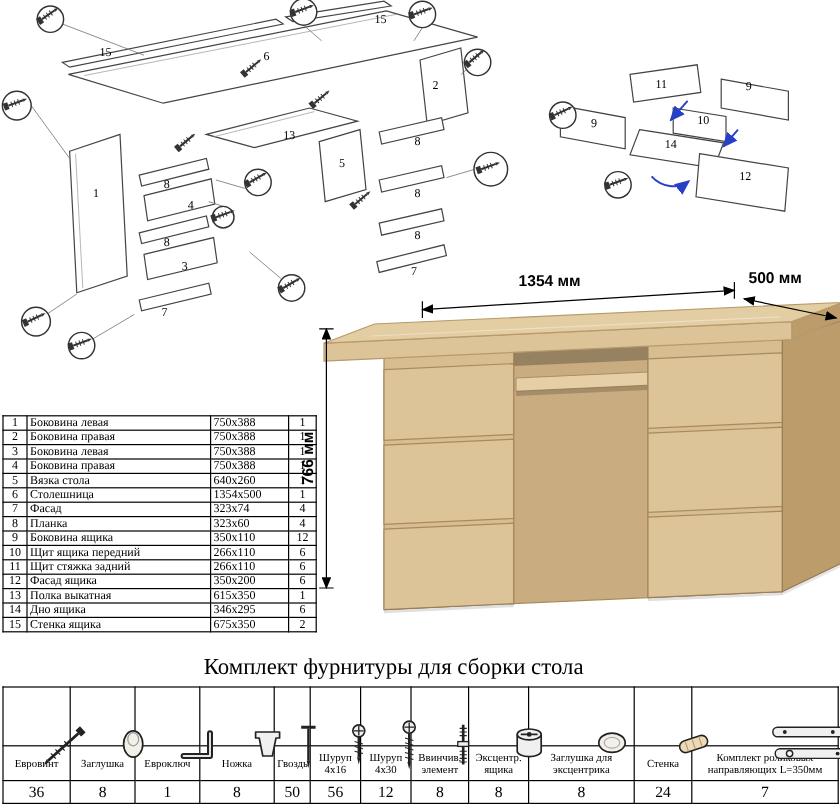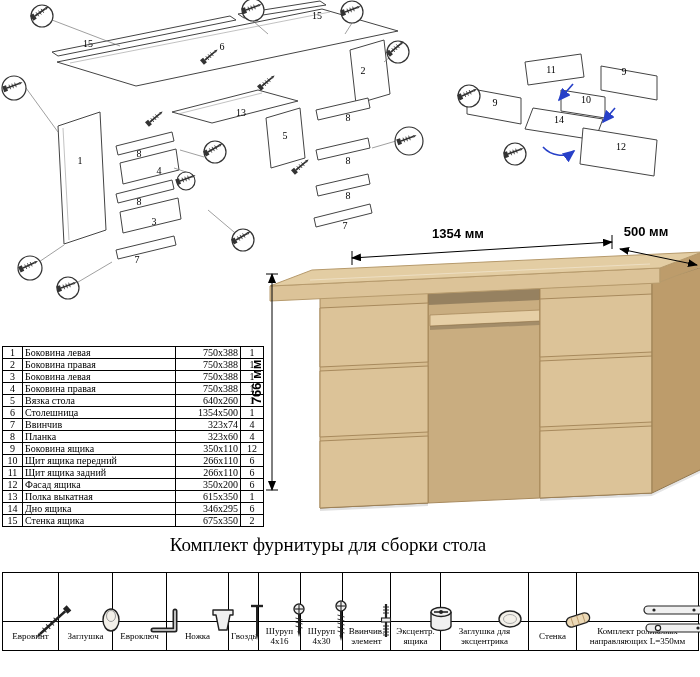--- a/index.html
+++ b/index.html
@@ -8,24 +8,24 @@
   .sheet svg{position:absolute}
   svg text{font-family:"Liberation Serif",serif;fill:#000}
   .dg-num{font-size:10px;text-anchor:middle}
   .dim{font-size:13px;font-weight:bold;text-anchor:middle;font-family:"Liberation Sans",sans-serif}
 
   table{border-collapse:collapse}
   .parts{position:absolute;left:2px;top:346px;table-layout:fixed}
   .parts td{border:1px solid #000;height:11px;padding:0 2px;font-size:10px;line-height:1;white-space:nowrap;overflow:hidden}
   .parts .c-num{width:15px;text-align:center}
   .parts .c-name{width:148px}
-  .parts .c-size{width:60px;text-align:right}
+  .parts .c-size{width:60px;text-align:left}
   .parts .c-qty{width:18px;text-align:center}
 
-  .hw-title{position:absolute;left:0;top:534px;width:656px;text-align:center;font-size:19px}
+  .hw-title{position:absolute;left:0;top:546px;width:656px;text-align:center;font-size:19px}
 
   .hw{position:absolute;left:2px;top:572px;width:696px;table-layout:fixed;text-align:center}
   .hw td{border:1px solid #000;padding:0;overflow:hidden;vertical-align:middle}
   .hw tr.hw-ic td{height:48px}
   .hw tr.hw-lb td{height:26px;font-size:9px;line-height:1.15;padding:1px 2px}
   .hw tr.hw-qt td{height:18px;font-size:13px}
 </style>
 </head>
 <body>
 
@@ -268,21 +268,21 @@
           <td class="c-qty">1</td>
         </tr>
       <tr>
           <td class="c-num">6</td>
           <td class="c-name">Столешница</td>
           <td class="c-size">1354x500</td>
           <td class="c-qty">1</td>
         </tr>
       <tr>
           <td class="c-num">7</td>
-          <td class="c-name">Ввинчив</td>
+          <td class="c-name">Фасад</td>
           <td class="c-size">323x74</td>
           <td class="c-qty">4</td>
         </tr>
       <tr>
           <td class="c-num">8</td>
           <td class="c-name">Планка</td>
           <td class="c-size">323x60</td>
           <td class="c-qty">4</td>
         </tr>
       <tr>
@@ -292,21 +292,21 @@
           <td class="c-qty">12</td>
         </tr>
       <tr>
           <td class="c-num">10</td>
           <td class="c-name">Щит ящика передний</td>
           <td class="c-size">266x110</td>
           <td class="c-qty">6</td>
         </tr>
       <tr>
           <td class="c-num">11</td>
-          <td class="c-name">Щит ящика задний</td>
+          <td class="c-name">Щит стяжка задний</td>
           <td class="c-size">266x110</td>
           <td class="c-qty">6</td>
         </tr>
       <tr>
           <td class="c-num">12</td>
           <td class="c-name">Фасад ящика</td>
           <td class="c-size">350x200</td>
           <td class="c-qty">6</td>
         </tr>
       <tr>
@@ -471,16 +471,30 @@
       <td>Ножка</td>
       <td>Гвоздь</td>
       <td>Шуруп 4x16</td>
       <td>Шуруп 4x30</td>
       <td>Ввинчив. элемент</td>
       <td>Эксцентр. ящика</td>
       <td>Заглушка для эксцентрика</td>
       <td>Стенка</td>
       <td>Комплект роликовых направляющих L=350мм</td>
     </tr>
+    <tr class="hw-qt">
+      <td>36</td>
+      <td>8</td>
+      <td>1</td>
+      <td>8</td>
+      <td>50</td>
+      <td>56</td>
+      <td>12</td>
+      <td>8</td>
+      <td>8</td>
+      <td>8</td>
+      <td>24</td>
+      <td>7</td>
+    </tr>
     </tbody>
   </table>
 
 </div>
 
 </body></html>

